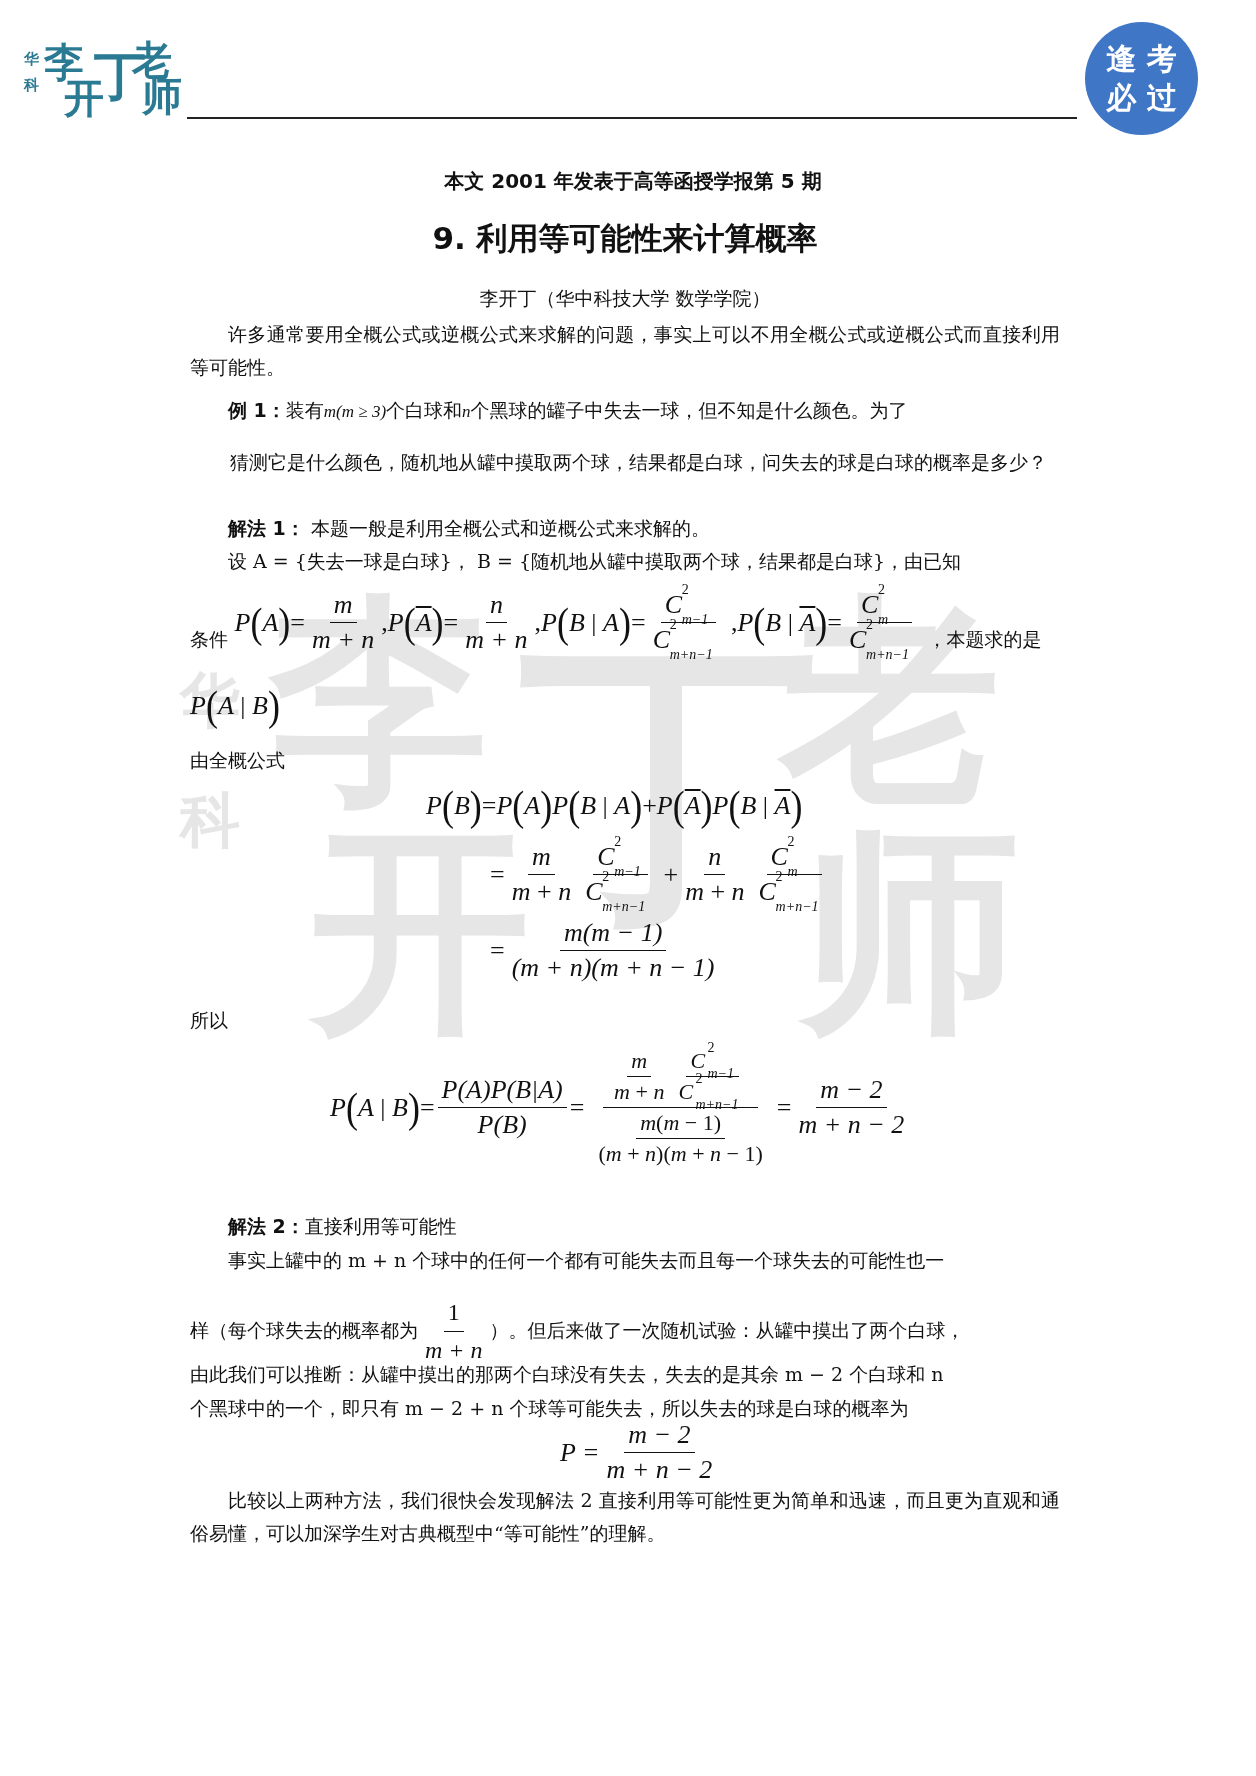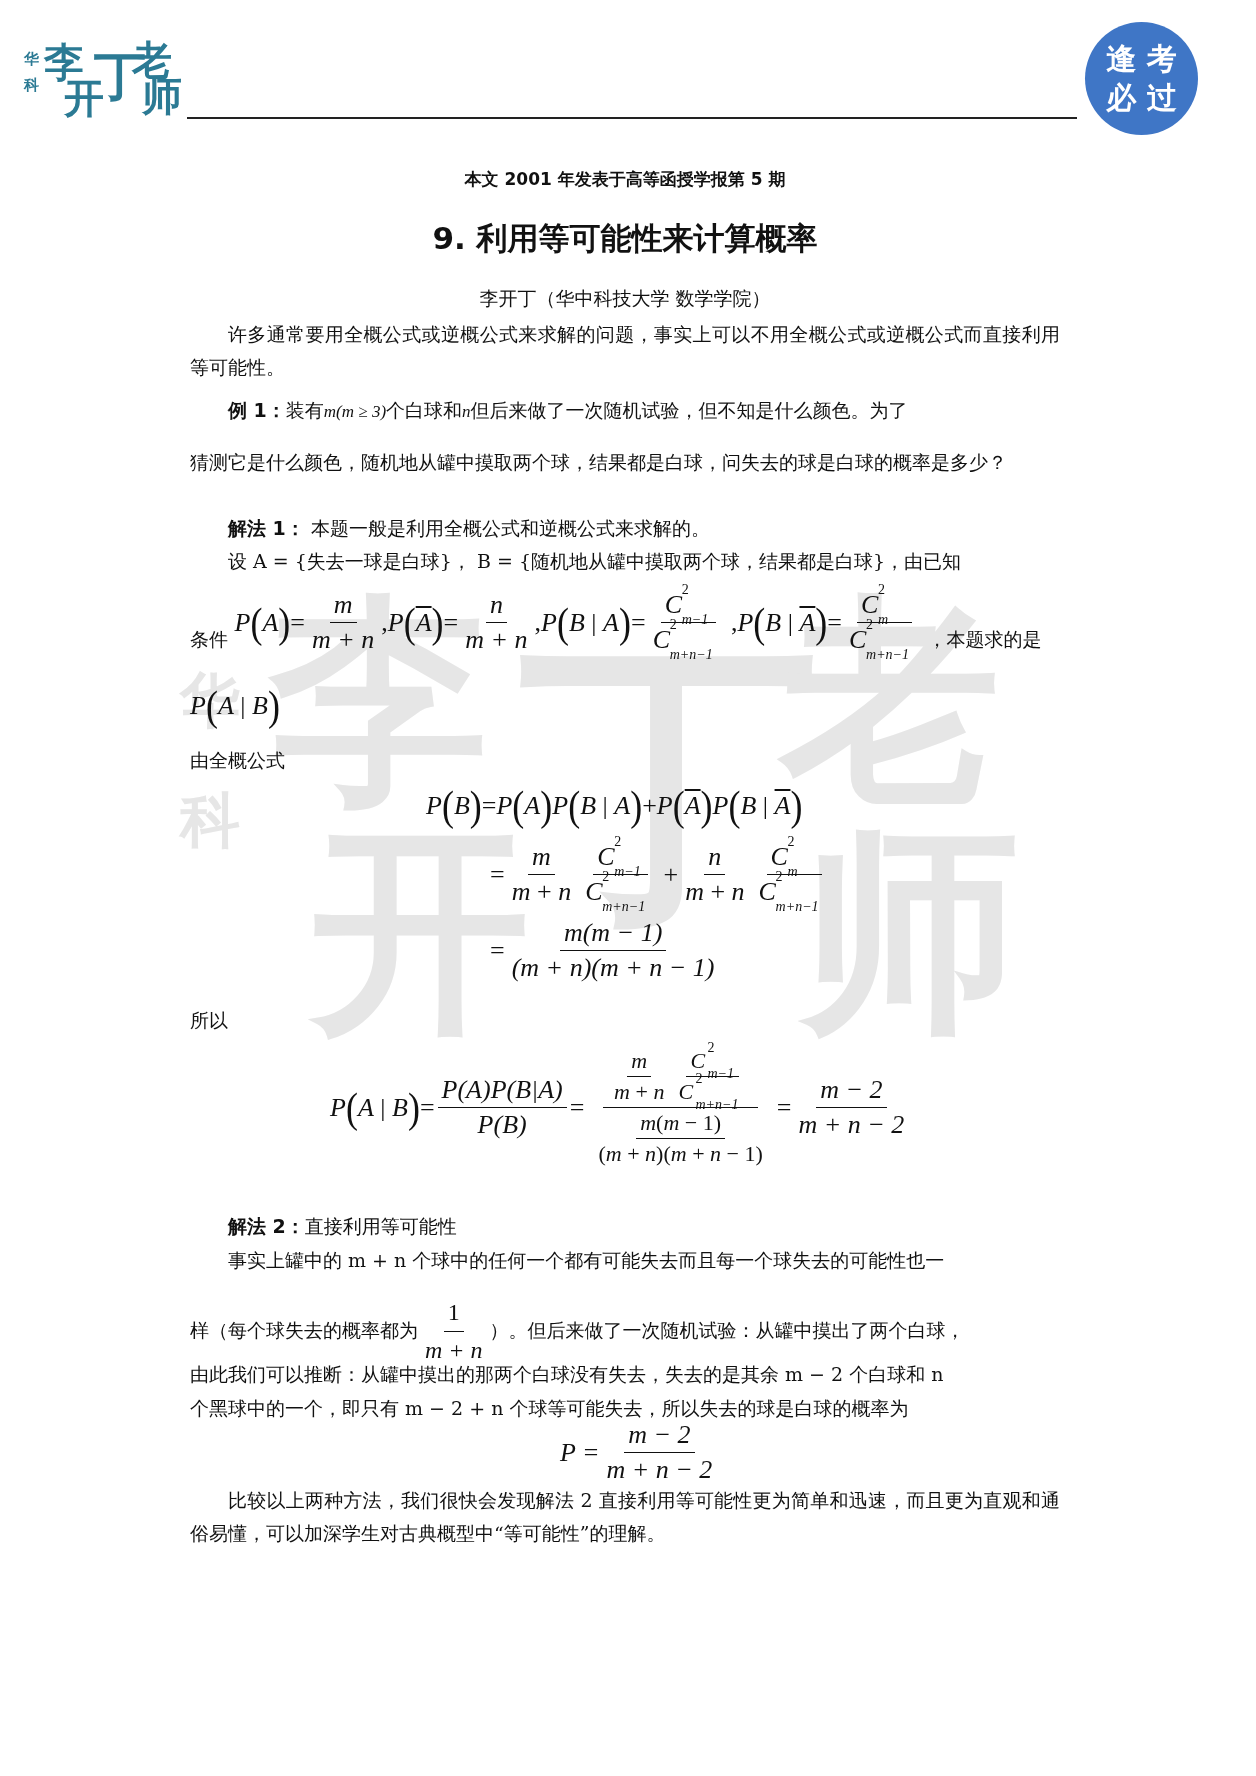--- a/index.html
+++ b/index.html
@@ -19,22 +19,22 @@
   .header-rule { position: absolute; left: 187px; top: 117px; width: 890px; height: 0;
                  border-top: 2px solid #222; z-index: 2; }
   .badge { position: absolute; left: 1085px; top: 22px; width: 113px; height: 113px;
            border-radius: 50%; background: #3f76c6; color: #fff; z-index: 2;
            display: grid; grid-template-columns: 1fr 1fr; grid-template-rows: 1fr 1fr;
            padding: 18px 16px; box-sizing: border-box; }
   .badge span { font-size: 30px; font-weight: bold; text-align: center; line-height: 38px; }
 
   
   .content { position: absolute; left: 190px; top: 0; width: 870px; z-index: 1; }
-  .pub-line { position: absolute; left: 0; width: 870px; top: 168px; text-align: center;
-              font-family: "DejaVu Sans", sans-serif; font-weight: bold; font-size: 17px; }
+  .pub-line { position: absolute; left: 8px; width: 870px; top: 168px; text-align: center;
+              font-family: "DejaVu Sans", sans-serif; font-weight: bold; font-size: 20px; }
   .title { position: absolute; left: 0; width: 870px; top: 218px; text-align: center;
            font-family: "DejaVu Sans", sans-serif; font-weight: bold; font-size: 31px; }
   .author { position: absolute; left: 0; width: 870px; top: 286px; text-align: center; font-size: 19px; }
   .p { position: absolute; left: 0; width: 870px; font-size: 19px; line-height: 33px; text-align: justify; }
   .indent { text-indent: 38px; }
   .b { font-family: "DejaVu Sans", sans-serif; font-weight: bold; }
   .m { font-family: "Liberation Serif", serif; font-style: italic; font-size: 17px; }
 
   
   .eq { position: absolute; font-family: "Liberation Serif", serif; font-size: 26px;
@@ -84,23 +84,23 @@
 </div>
 
 <div class="content">
   <div class="pub-line">本文 2001 年发表于高等函授学报第 5 期</div>
   <div class="title">9. 利用等可能性来计算概率</div>
   <div class="author">李开丁（华中科技大学  数学学院）</div>
 
   <div class="p indent" style="top:318px;">许多通常要用全概公式或逆概公式来求解的问题，事实上可以不用全概公式或逆概公式而直接利用等可能性。</div>
 
   <div class="p indent" style="top:394px;">
-    <span class="b">例 1：</span><span>装有</span><span class="m">m(m ≥ 3)</span><span>个白球和</span><span class="m">n</span><span>但后来做了一次随机试验，但不知是什么颜色。为了</span>
-  </div>
-  <div class="p" style="top:446px;">猜测它是什么颜色，随机地从罐中摸取两个球，结果都是白球，问失去的球是白球的概率是多少？</div>
+    <span class="b">例 1：</span><span>装有</span><span class="m">m(m ≥ 3)</span><span>个白球和</span><span class="m">n</span><span>个黑球的罐子中失去一球，但不知是什么颜色。为了</span>
+  </div>
+  <div class="p" style="top:446px;margin-left:40px;">猜测它是什么颜色，随机地从罐中摸取两个球，结果都是白球，问失去的球是白球的概率是多少？</div>
 
   <div class="p indent" style="top:512px;">
     <span class="b">解法 1：</span>&nbsp;<span>本题一般是利用全概公式和逆概公式来求解的。</span>
   </div>
   <div class="p indent" style="top:545px;">设 A = {失去一球是白球}， B = {随机地从罐中摸取两个球，结果都是白球}，由已知</div>
 
   <div class="eq" style="left:0; top:590px;">
     <span class="cn">条件</span>
     <i>&nbsp;P</i><span class="big-paren">(</span><i>A</i><span class="big-paren">)</span>=
     <span class="frac">

